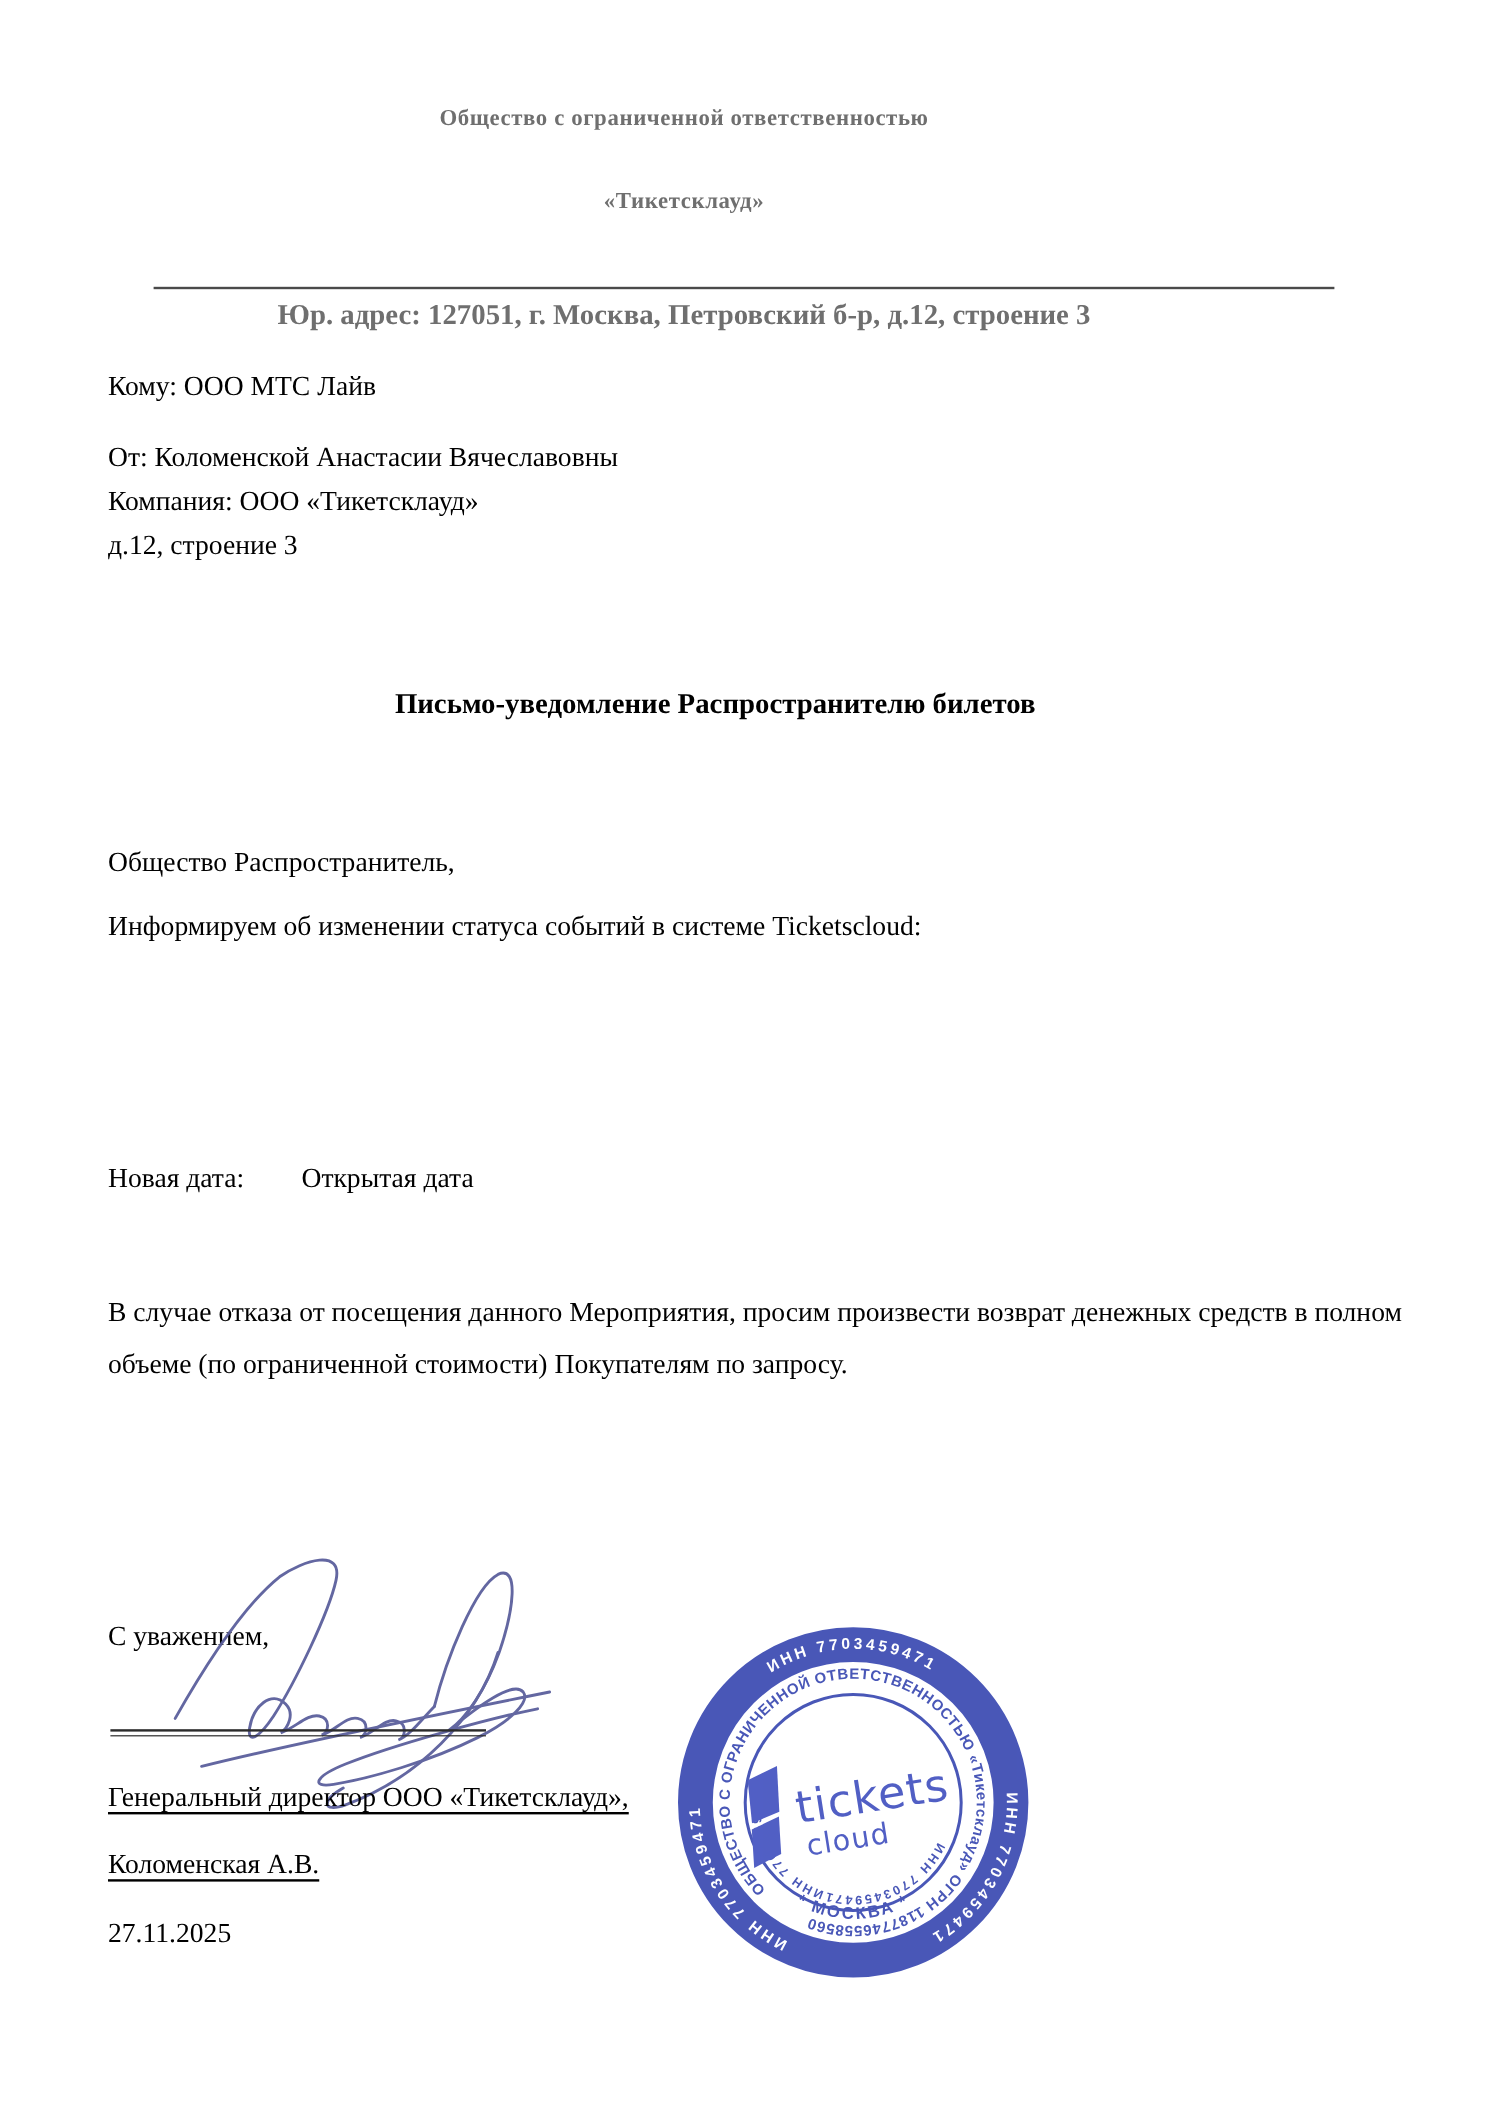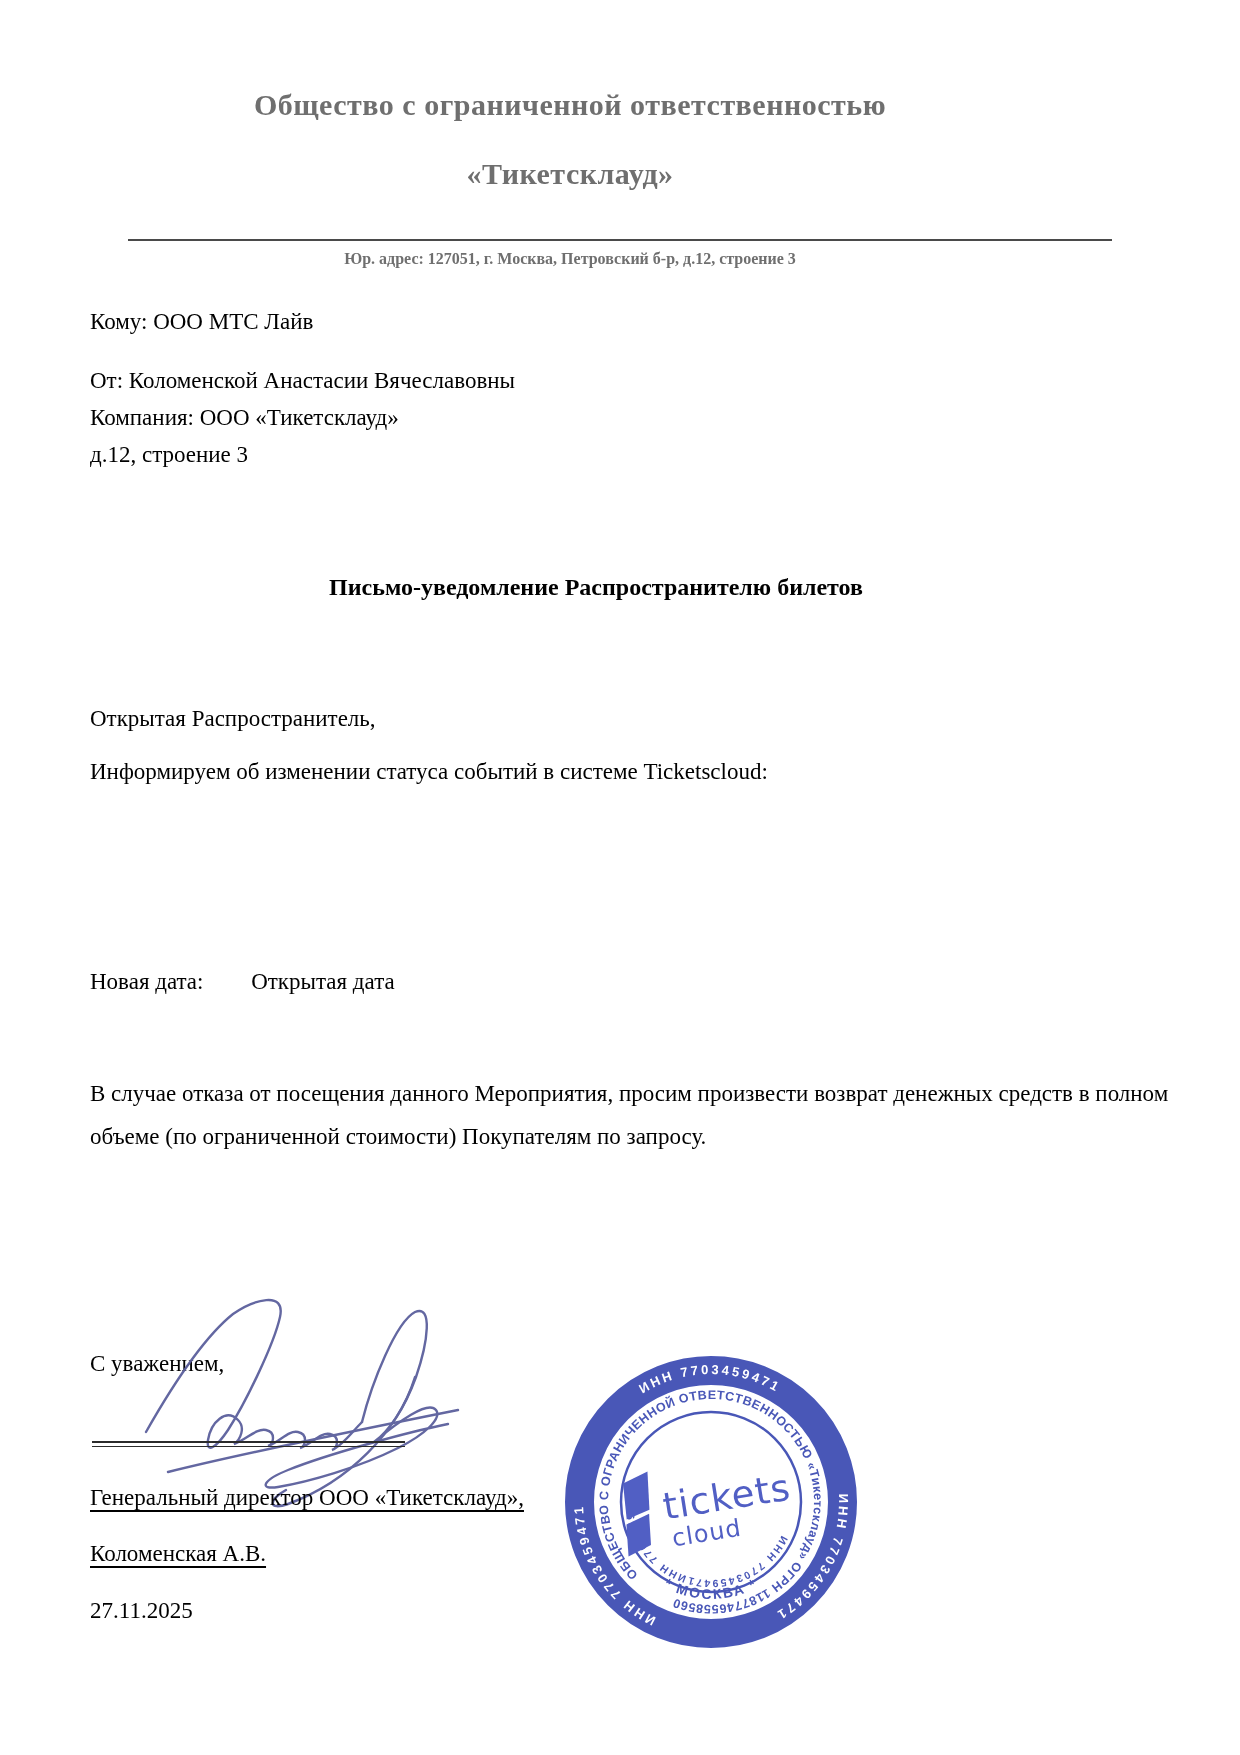--- a/index.html
+++ b/index.html
@@ -8,23 +8,23 @@
     width:1240px;height:1755px;
     margin:0 auto;
     background:#ffffff;
     font-family:"Liberation Serif", serif;
     color:#000;
     overflow:hidden;
   }
   .abs{position:absolute;}
   
   .lh-line{left:0;width:1140px;text-align:center;font-weight:bold;color:#6f6f6f;}
-  .lh-company{font-size:30px;letter-spacing:.5px;}
+  .lh-company{font-size:19px;letter-spacing:.5px;}
   .lh-divider{left:128px;top:239px;width:984px;height:0;border-top:2px solid #4a4a4a;}
-  .lh-legal{font-size:16px;top:250px;}
+  .lh-legal{font-size:24px;top:250px;}
   
   .body-text{font-size:23px;line-height:1.2;}
   .addr-block{line-height:37px;}
   .title{left:0;width:1140px;text-align:center;font-weight:bold;font-size:24px;padding-left:26px;}
   .two-line{line-height:44px;}
   .newdate-label{display:inline-block;}
   .newdate-value{display:inline-block;margin-left:42px;}
   
   .sig-rule{left:92px;top:1441px;width:313px;height:3px;border-top:2px solid #2b2b2b;border-bottom:1px solid #2b2b2b;}
   .underlined{text-decoration:underline;text-underline-offset:5px;}
@@ -52,21 +52,21 @@
   <div class="abs body-text" style="left:90px;top:308px;">Кому: ООО МТС Лайв</div>
 
   <div class="abs body-text addr-block" style="left:90px;top:362px;">
     <div>От: Коломенской Анастасии Вячеславовны</div>
     <div>Компания: ООО «Тикетсклауд»</div>
     <div>д.12, строение 3</div>
   </div>
 
   <div class="abs title" style="top:574px;">Письмо-уведомление Распространителю билетов</div>
 
-  <div class="abs body-text" style="left:90px;top:705px;">Открытая Распространитель,</div>
+  <div class="abs body-text" style="left:90px;top:705px;">Общество Распространитель,</div>
 
   <div class="abs body-text" style="left:90px;top:758px;">Информируем об изменении статуса событий в системе Ticketscloud:</div>
 
 
   <div class="abs body-text" style="left:90px;top:968px;text-align:right;">
     <span class="newdate-label">Новая дата:</span>
     <span class="newdate-value">Открытая дата</span>
   </div>
 
   <div class="abs body-text two-line" style="left:90px;top:1072px;width:1080px;line-height:43px;">В случае отказа от посещения данного Мероприятия, просим произвести возврат денежных средств в полном объеме (по ограниченной стоимости) Покупателям по запросу.</div>

